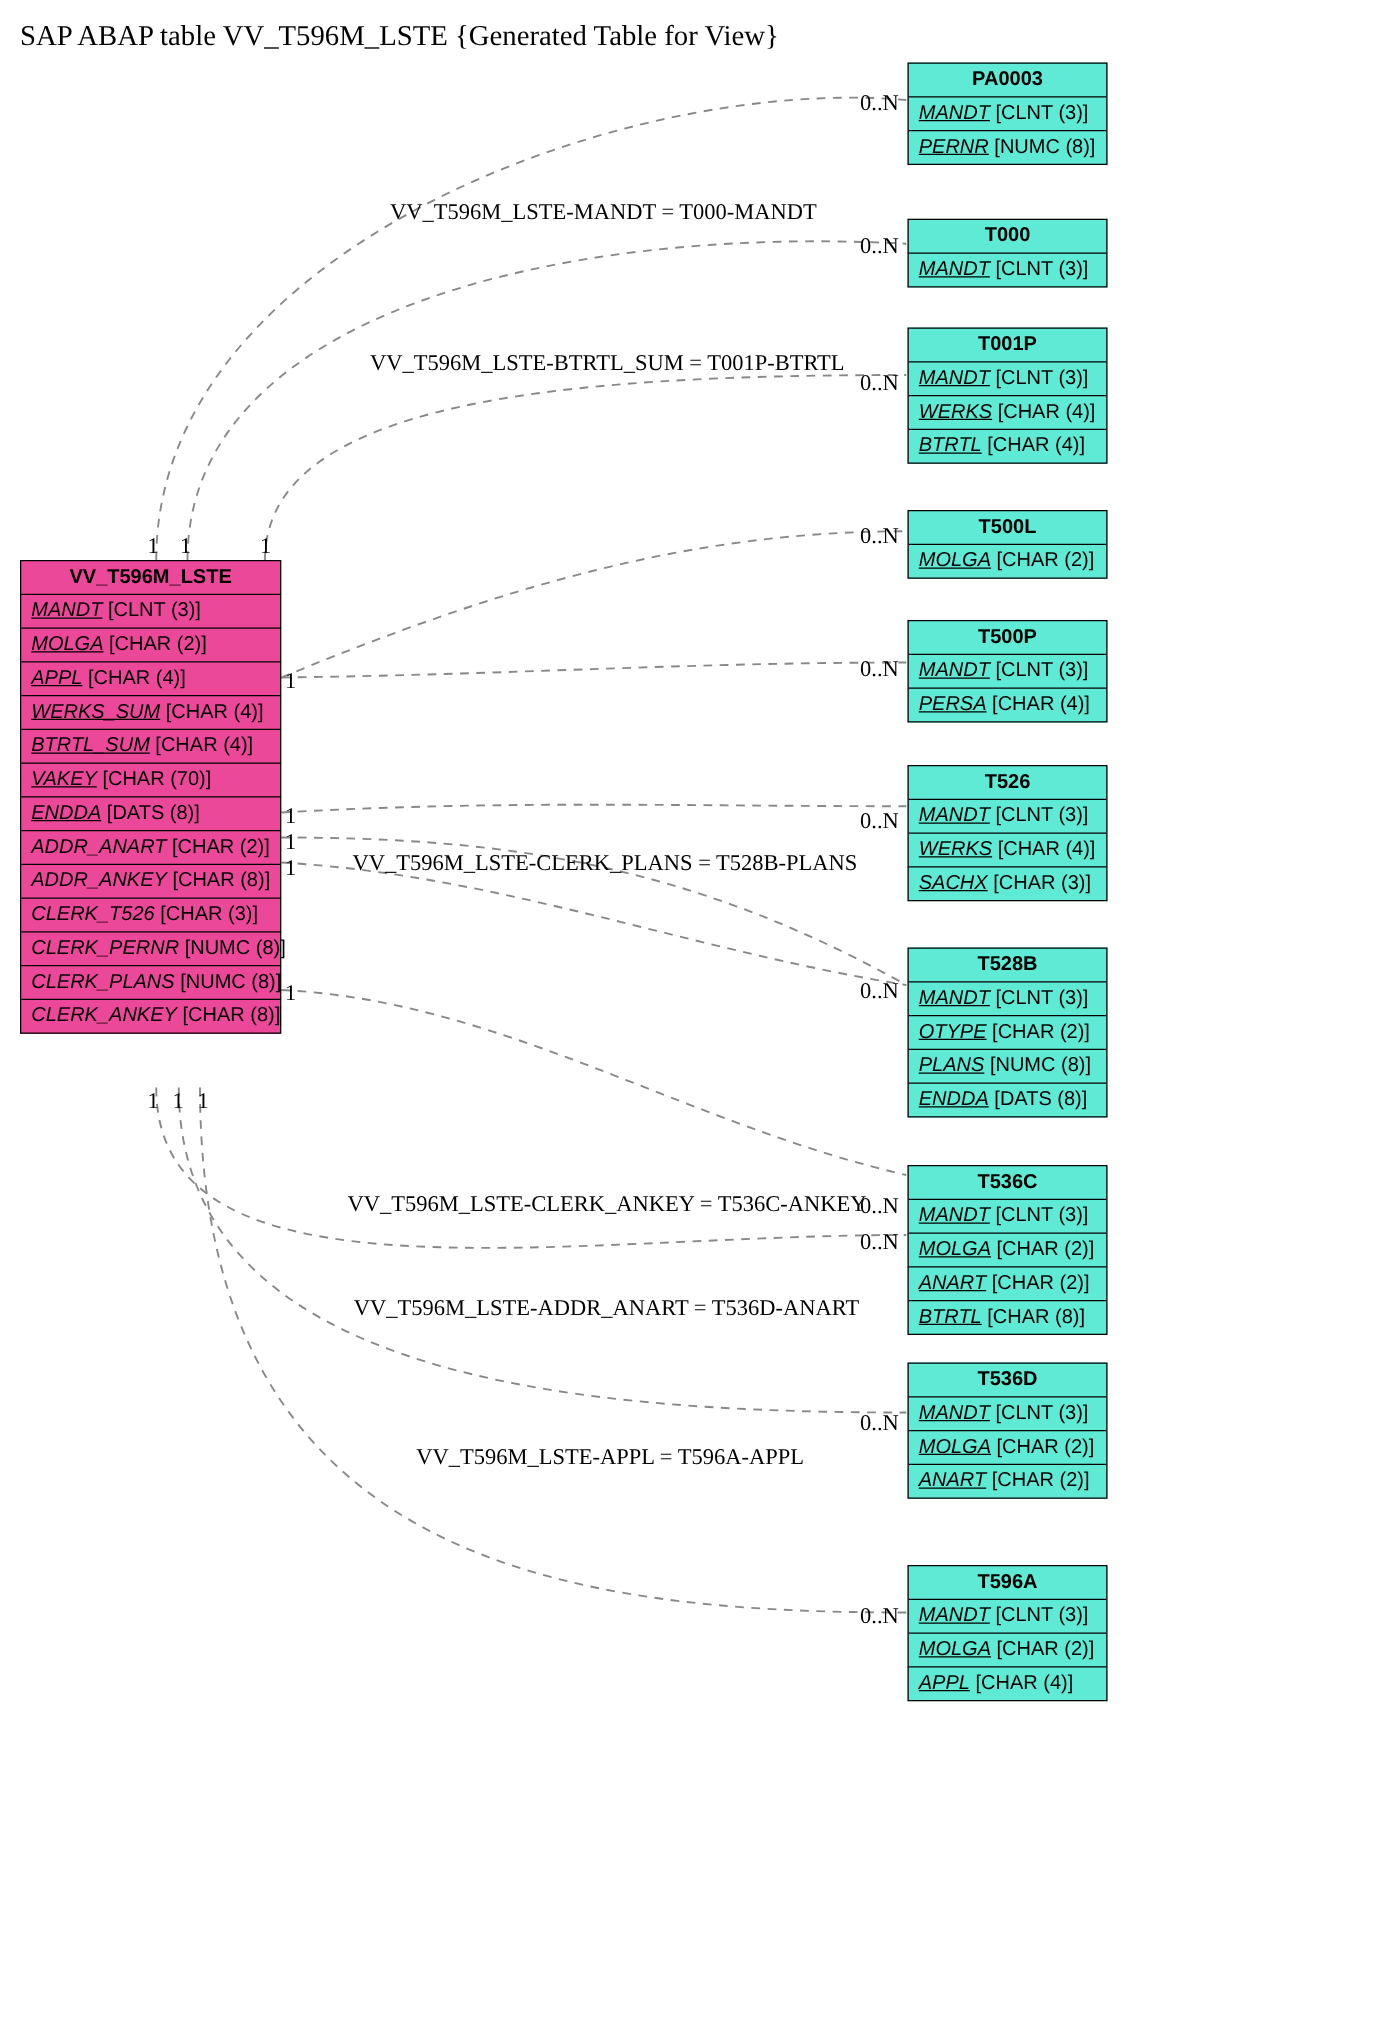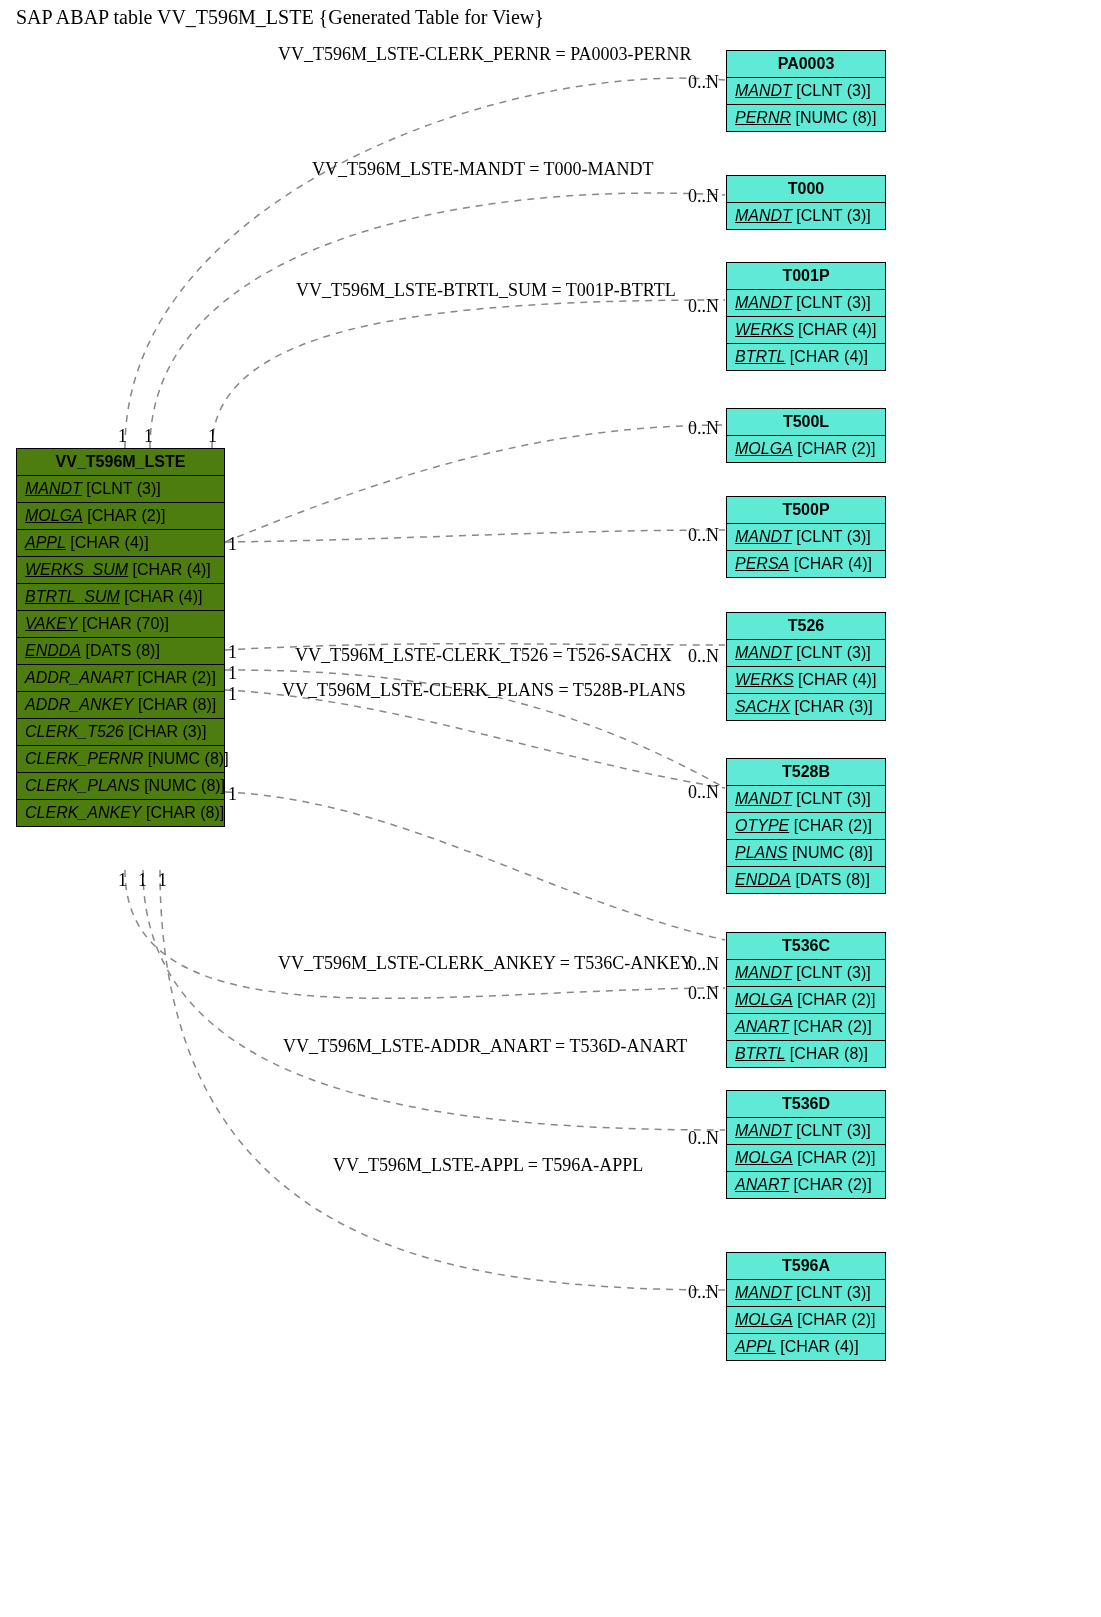--- a/index.html
+++ b/index.html
@@ -1,23 +1,23 @@
 <!DOCTYPE html>
 <html><head>
 <meta charset="utf-8">
 <style>
   html,body{margin:0;padding:0;background:#fff;font-family:Arial,Helvetica,sans-serif;font-size:16px;color:#000}
   .canvas{position:relative;width:1101px;height:1617px;margin:0 auto}
-  .title{position:absolute;left:16px;top:6px;font-size:20px;font-family:"Times New Roman",serif}
+  .title{position:absolute;left:16px;top:16px;font-size:23px;font-family:"Times New Roman",serif}
   .entity{position:absolute;border:1px solid #000}
   .entity .hdr{text-align:center;font-weight:bold;padding:4px 8px;border-bottom:1px solid #000}
   .entity .fld{padding:4px 8px;border-bottom:1px solid #000;white-space:nowrap;font-style:italic}
   .entity .fld:last-child{border-bottom:none}
   .entity .fld .type{font-style:normal}
-  .main{background:#4d7c0f}
+  .main{background:#ec4899}
   .rel{background:#5eead4}
   .label{position:absolute;font-family:"Times New Roman",serif;font-size:18px;white-space:nowrap}
   .card{position:absolute;font-family:"Times New Roman",serif;font-size:18px}
   svg.wires{position:absolute;left:0;top:0;width:1101px;height:1617px;pointer-events:none}
   svg.wires path{stroke:#888;stroke-width:1.5;stroke-dasharray:7 6;fill:none}
   .u{text-decoration:underline}
 </style>
 </head>
 <body>
 
@@ -109,24 +109,22 @@
       <div class="fld"><span class="u">MOLGA</span><span class="type"> [CHAR (2)]</span></div>
       <div class="fld"><span class="u">ANART</span><span class="type"> [CHAR (2)]</span></div>
     </div>
   <div id="rel-9" class="entity rel" style="left:726px;top:1252px;width:158px">
       <div class="hdr">T596A</div>
       <div class="fld"><span class="u">MANDT</span><span class="type"> [CLNT (3)]</span></div>
       <div class="fld"><span class="u">MOLGA</span><span class="type"> [CHAR (2)]</span></div>
       <div class="fld"><span class="u">APPL</span><span class="type"> [CHAR (4)]</span></div>
     </div>
 
-  <div class="label" style="left:278px;top:44px">VV_T596M_LSTE-CLERK_PERNR = PA0003-PERNR</div>
   <div class="label" style="left:312px;top:159px">VV_T596M_LSTE-MANDT = T000-MANDT</div>
   <div class="label" style="left:296px;top:280px">VV_T596M_LSTE-BTRTL_SUM = T001P-BTRTL</div>
-  <div class="label" style="left:295px;top:645px">VV_T596M_LSTE-CLERK_T526 = T526-SACHX</div>
   <div class="label" style="left:282px;top:680px">VV_T596M_LSTE-CLERK_PLANS = T528B-PLANS</div>
   <div class="label" style="left:278px;top:953px">VV_T596M_LSTE-CLERK_ANKEY = T536C-ANKEY</div>
   <div class="label" style="left:283px;top:1036px">VV_T596M_LSTE-ADDR_ANART = T536D-ANART</div>
   <div class="label" style="left:333px;top:1155px">VV_T596M_LSTE-APPL = T596A-APPL</div>
 
   <div class="card" style="left:688px;top:72px">0..N</div>
   <div class="card" style="left:688px;top:186px">0..N</div>
   <div class="card" style="left:688px;top:296px">0..N</div>
   <div class="card" style="left:688px;top:418px">0..N</div>
   <div class="card" style="left:688px;top:525px">0..N</div>

